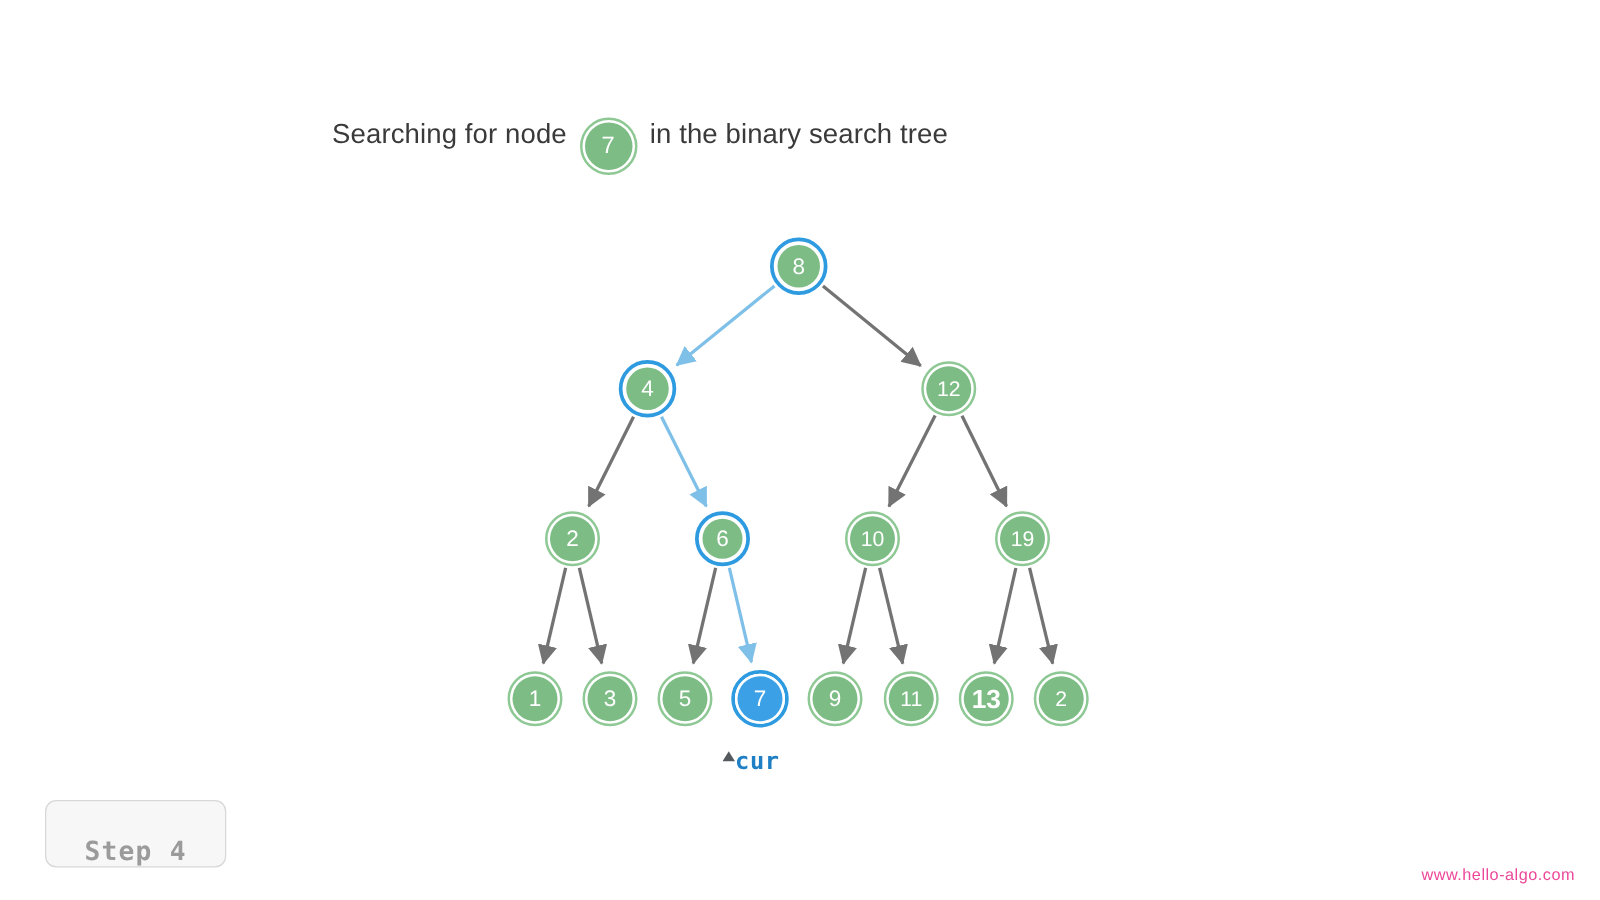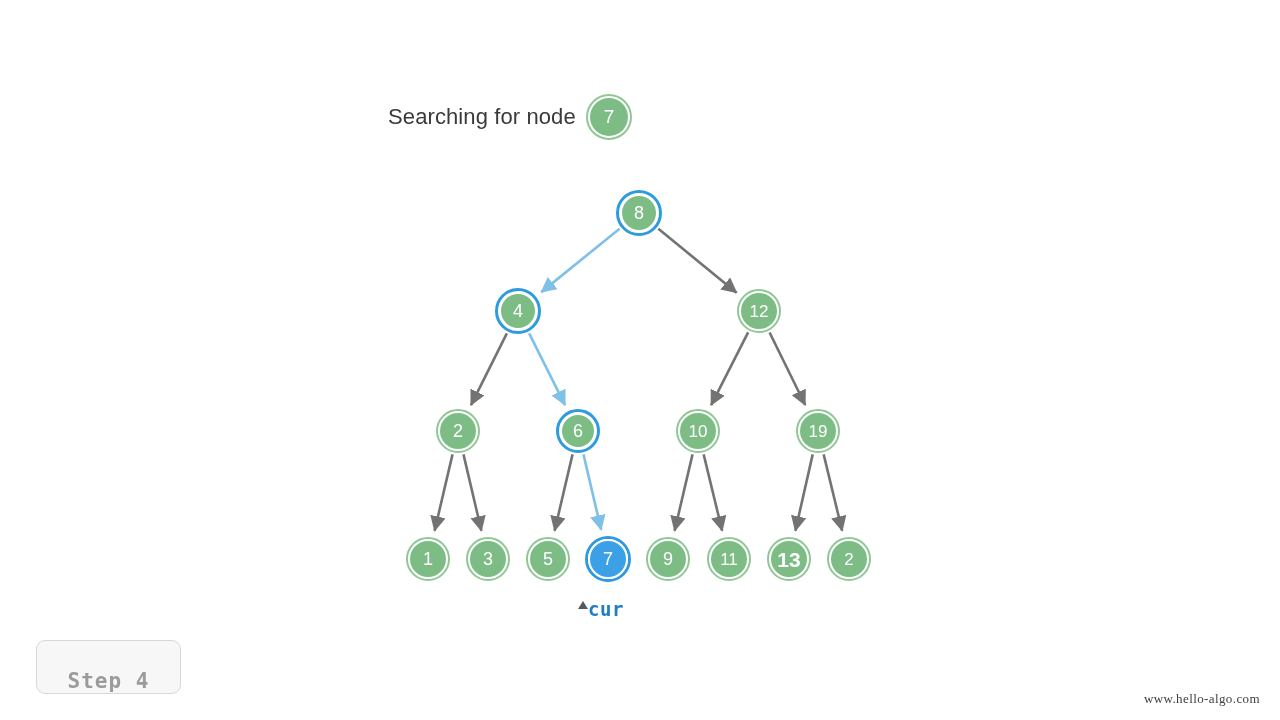--- a/index.html
+++ b/index.html
@@ -20,21 +20,20 @@
     inset: 0;
   }
 
   
   .title-bar {
     position: absolute;
     left: 0;
     top: 94px;
     width: 1024px;
     display: flex;
-    align-items: center;
     justify-content: center;
     gap: 0px;
     pointer-events: none;
   }
   .title-text {
     font-size: 22px;
     color: #3a3a3a;
     letter-spacing: 0.1px;
     white-space: pre;
   }
@@ -169,37 +168,38 @@
     font-weight: bold;
     color: #9b9b9b;
     letter-spacing: 1px;
   }
 
   
   .watermark {
     position: absolute;
     right: 20px;
     bottom: 13px;
-    font-family: Liberation Serif, serif;
+    font-family: Liberation Sans, sans-serif;
     font-size: 13px;
-    color: #404040;
+    color: #ec4899;
     letter-spacing: 0.4px;
   }
 </style>
 </head>
 <body>
 
 <div id="stage">
 
   <div class="title-bar">
     <span class="title-text">Searching for node </span>
     <span class="title-badge">
       <span class="ring"></span>
       <span class="core">7</span>
     </span>
+    <span class="title-text"> in the binary search tree</span>
   </div>
 
   <svg id="tree-canvas" viewBox="0 0 1280 720">
     <defs>
       <marker id="arrow-gray" markerWidth="7" markerHeight="7" refX="5.6" refY="3" orient="auto" markerUnits="strokeWidth">
         <path d="M0,0 L6,3 L0,6 z" fill="#737373"></path>
       </marker>
       <marker id="arrow-blue" markerWidth="7" markerHeight="7" refX="5.6" refY="3" orient="auto" markerUnits="strokeWidth">
         <path d="M0,0 L6,3 L0,6 z" fill="#7fc0e8"></path>
       </marker>

